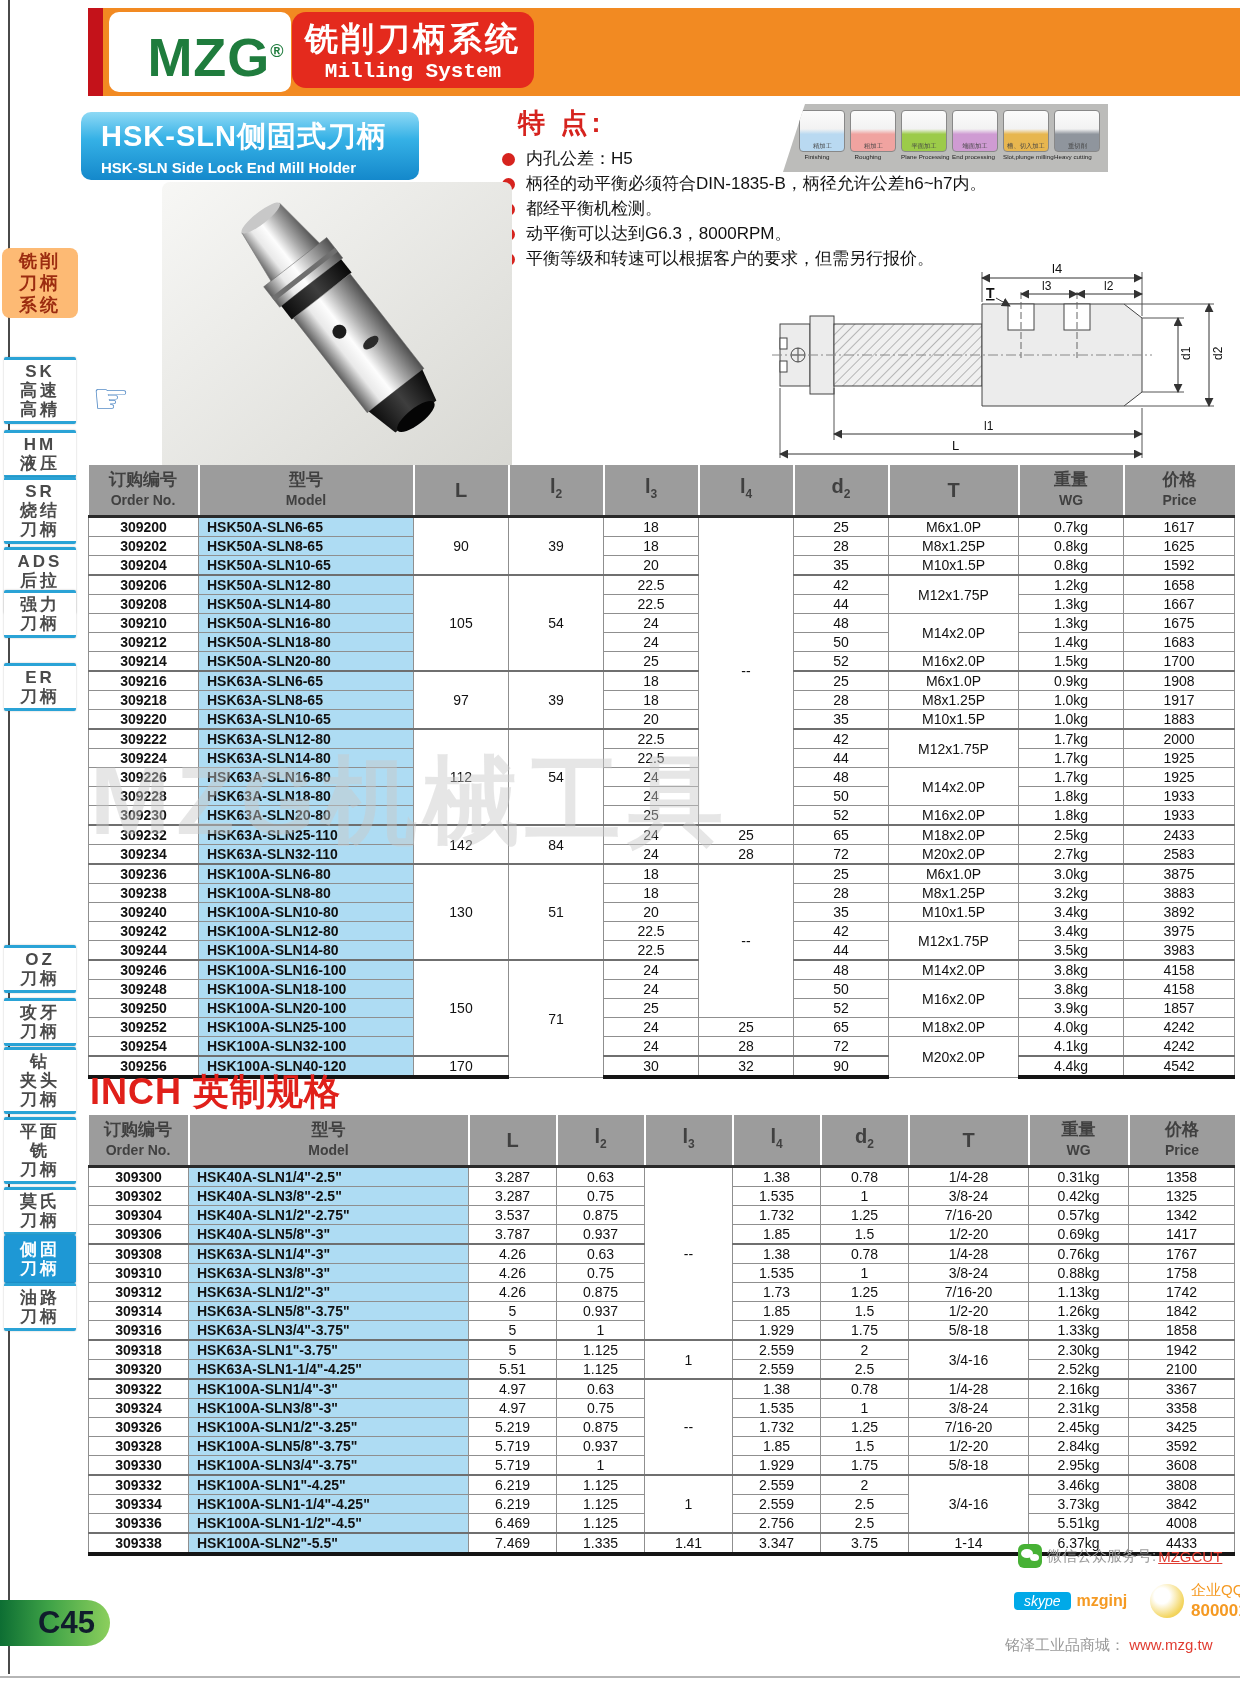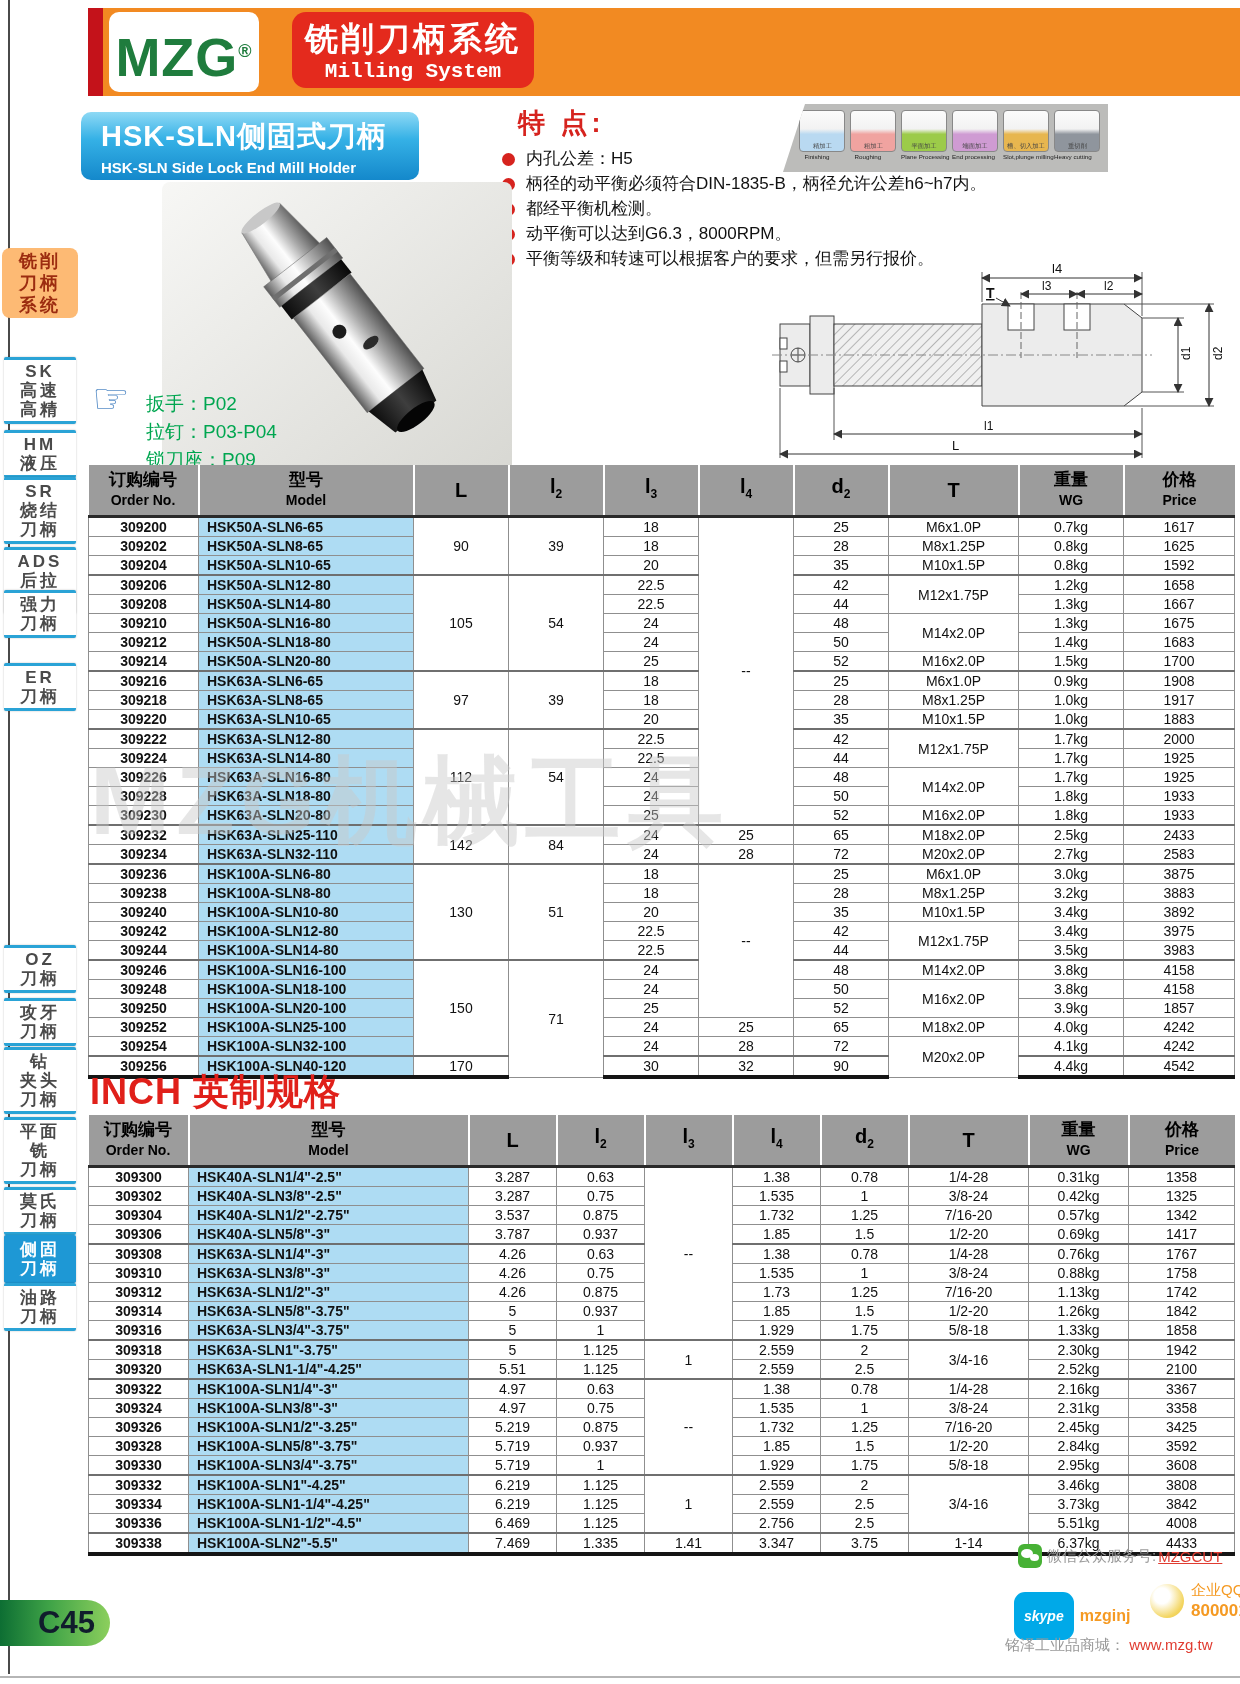--- a/index.html
+++ b/index.html
@@ -4,21 +4,21 @@
 <style>
   html,body{margin:0;padding:0;background:#fff;}
   #page{position:relative;width:1240px;height:1684px;background:#fff;overflow:hidden;
         font-family:"Liberation Sans","DejaVu Sans",sans-serif;}
   .edge-left{position:absolute;left:8px;top:0;width:2px;height:1674px;background:#4a4a4a;}
   .edge-bottom{position:absolute;left:0;top:1676px;width:1240px;height:2px;background:#b5b5b5;}
 
   
   .band{position:absolute;left:88px;top:8px;width:1152px;height:88px;background:#f28a22;}
   .band-stripe{position:absolute;left:0;top:0;width:15px;height:88px;background:#c4121a;}
-  .logo-box{position:absolute;left:21px;top:4px;width:150px;height:80px;background:#fff;border-radius:10px;text-align:center;}
+  .logo-box{position:absolute;left:21px;top:4px;width:150px;height:80px;background:#fff;border-radius:10px;text-align:center;padding-left:32px;}
   .logo-text{font-size:54px;font-weight:bold;color:#1f7c3d;line-height:78px;letter-spacing:1px;}
   .logo-text sup{font-size:18px;}
   .banner{position:absolute;left:204px;top:4px;width:242px;height:76px;background:#e42a1d;border-radius:14px;color:#fff;text-align:center;font-family:Liberation Mono, monospace;}
   .banner-cn{font-size:33px;font-weight:bold;letter-spacing:3px;margin-top:5px;}
   .banner-en{font-size:21px;font-weight:bold;margin-top:-2px;}
 
   
   .sb-tab{position:absolute;left:2px;top:248px;width:76px;background:#fdba74;border-radius:8px;
           color:#9c2c10;font-weight:bold;font-size:18px;line-height:22px;text-align:center;padding:2px 0;letter-spacing:3px;}
   .sb-item{position:absolute;left:4px;width:72px;background:#fff;border-top:3px solid #2aa3d6;border-bottom:3px solid #2aa3d6;
@@ -54,21 +54,21 @@
   
   .photo{position:absolute;left:162px;top:182px;width:350px;height:290px;}
   .hand{position:absolute;left:92px;top:378px;font-size:42px;color:#5a8fc8;line-height:42px;}
   .ref-lines{position:absolute;left:146px;top:390px;font-size:19px;color:#00a650;line-height:28px;}
   .diagram{position:absolute;left:752px;top:258px;width:488px;height:208px;}
 
   
   table.tbl{position:absolute;left:88px;border-collapse:collapse;table-layout:fixed;width:1146px;}
   #metric-table{top:465px;}
   #inch-table{top:1115px;}
-  .tbl th{background:#9c9c9c;color:#000000;font-weight:bold;height:50px;border-left:2px solid #fff;
+  .tbl th{background:#9c9c9c;color:#404040;font-weight:bold;height:50px;border-left:2px solid #fff;
           border-bottom:3px solid #2a2a2a;padding:0;line-height:20px;font-size:17px;}
   .tbl th:first-child{border-left:none;}
   .tbl th .th-en{font-size:14px;font-weight:bold;}
   .tbl th.dim{font-size:20px;}
   .tbl th sub{font-size:12px;}
   .tbl td{border:1px solid #8f8f8f;height:18px;font-size:14px;text-align:center;color:#111;
           padding:0 2px;background:#fff;line-height:18px;overflow:hidden;white-space:nowrap;}
   .tbl td:first-child{font-weight:bold;}
   .tbl td:nth-child(2){background:#aedcf3;text-align:left;padding-left:8px;font-weight:bold;}
   .tbl tr.grp td{border-top:2px solid #6f6f6f;}
@@ -86,21 +86,21 @@
   .wm{position:absolute;left:90px;top:738px;font-size:96px;font-weight:bold;color:#c9c9c9;opacity:.45;
       letter-spacing:6px;pointer-events:none;white-space:nowrap;z-index:5;}
 
   
   .f-wechat{position:absolute;left:1018px;top:1544px;display:flex;align-items:center;font-size:15px;color:#9a9a9a;z-index:6;}
   .wechat-icon{width:24px;height:24px;background:#47b135;border-radius:6px;margin-right:5px;position:relative;flex:0 0 24px;}
   .wechat-icon::before{content:'';position:absolute;left:3px;top:5px;width:12px;height:9px;background:#fff;border-radius:50%;}
   .wechat-icon::after{content:'';position:absolute;left:12px;top:10px;width:9px;height:7px;background:#fff;border-radius:50%;}
   .f-wechat .acct{color:#e03c31;text-decoration:underline;margin-left:2px;cursor:pointer;}
   .f-skype{position:absolute;left:1014px;top:1592px;display:flex;align-items:center;z-index:6;}
-  .skype-blob{background:#00a9e8;color:#fff;font-weight:bold;font-style:italic;font-size:14px;border-radius:11px;padding:16px 10px;}
+  .skype-blob{background:#00a9e8;color:#fff;font-weight:normal;font-style:italic;font-size:14px;border-radius:4px;padding:1px 10px;}
   .skype-acct{color:#f59a23;font-size:16px;font-weight:bold;margin-left:6px;cursor:pointer;}
   .f-qq{position:absolute;left:1150px;top:1580px;display:flex;z-index:6;}
   .qq-icon{width:34px;height:34px;border-radius:50%;background:radial-gradient(circle at 35% 35%,#fff 25%,#f3d55f 70%,#e8c44a);margin-right:7px;margin-top:4px;flex:0 0 34px;}
   .qq-text{display:flex;flex-direction:column;}
   .qq-label{color:#f59a23;font-size:15px;line-height:20px;}
   .qq-num{color:#f59a23;font-size:17px;font-weight:bold;line-height:22px;cursor:pointer;}
   .f-mall{position:absolute;left:1005px;top:1636px;font-size:15px;color:#999;z-index:6;}
   .f-mall .mall-url{color:#e03c31;cursor:pointer;}
 </style>
 </head>
@@ -224,25 +224,20 @@
         <rect x="-36" y="-33" width="72" height="120" fill="url(#met)" stroke="#666" stroke-width="0.5"></rect>
         <circle cx="-8" cy="6" r="7" fill="#1c1c1c"></circle>
         <ellipse cx="10" cy="34" rx="9" ry="5" fill="#2a2a2a"></ellipse>
         <path d="M-34,87 L34,87 L26,120 L-26,120 Z" fill="url(#drk)"></path>
         <ellipse cx="0" cy="120" rx="23" ry="8" fill="#050505"></ellipse>
       </g>
     </svg>
   </div>
 
   <span class="hand">☞</span>
-  <div class="ref-lines">
-      <div>扳手：P02</div>
-      <div>拉钉：P03-P04</div>
-      <div>锁刀座：P09</div>
-    </div>
 
   <div class="diagram">
     <svg width="488" height="208" viewBox="0 0 488 208">
       <defs>
         <pattern id="hat" patternUnits="userSpaceOnUse" width="7" height="7" patternTransform="rotate(45)">
           <rect width="7" height="7" fill="#f0f0f0"></rect>
             <line x1="0" y1="0" x2="0" y2="7" stroke="#7a7a7a" stroke-width="1"></line>
         </pattern>
         <marker id="ar" viewBox="0 0 10 10" refX="9" refY="5" markerWidth="9" markerHeight="9" orient="auto-start-reverse">
           <path d="M0,0 L10,5 L0,10 z" fill="#333"></path>

